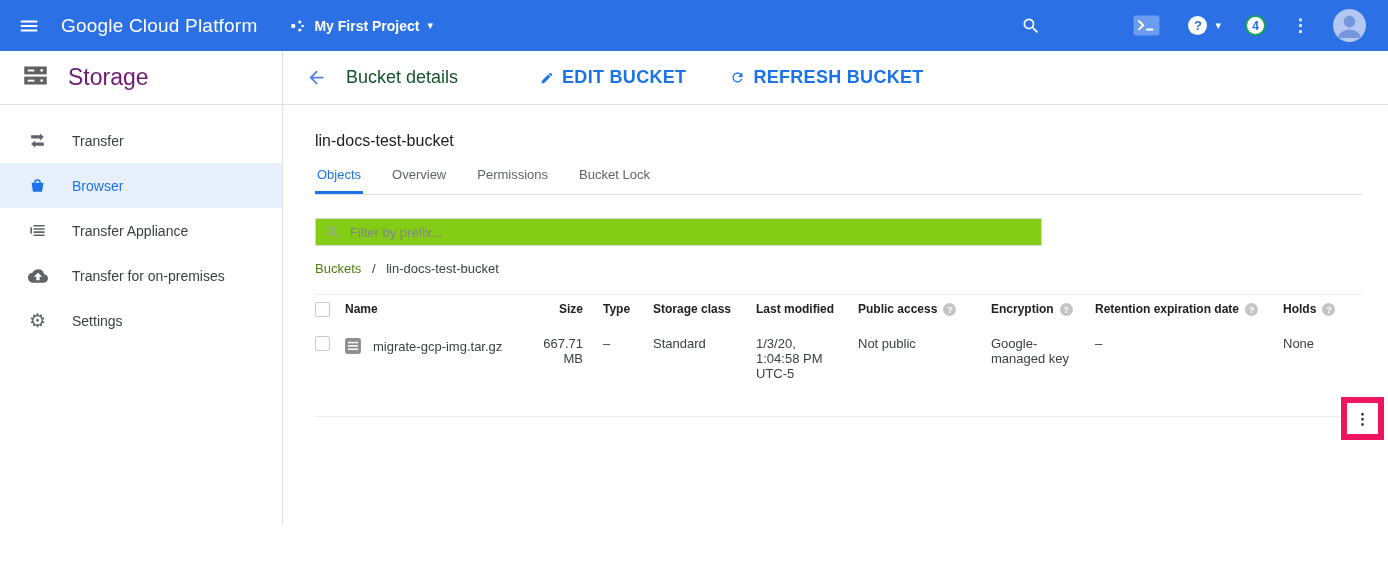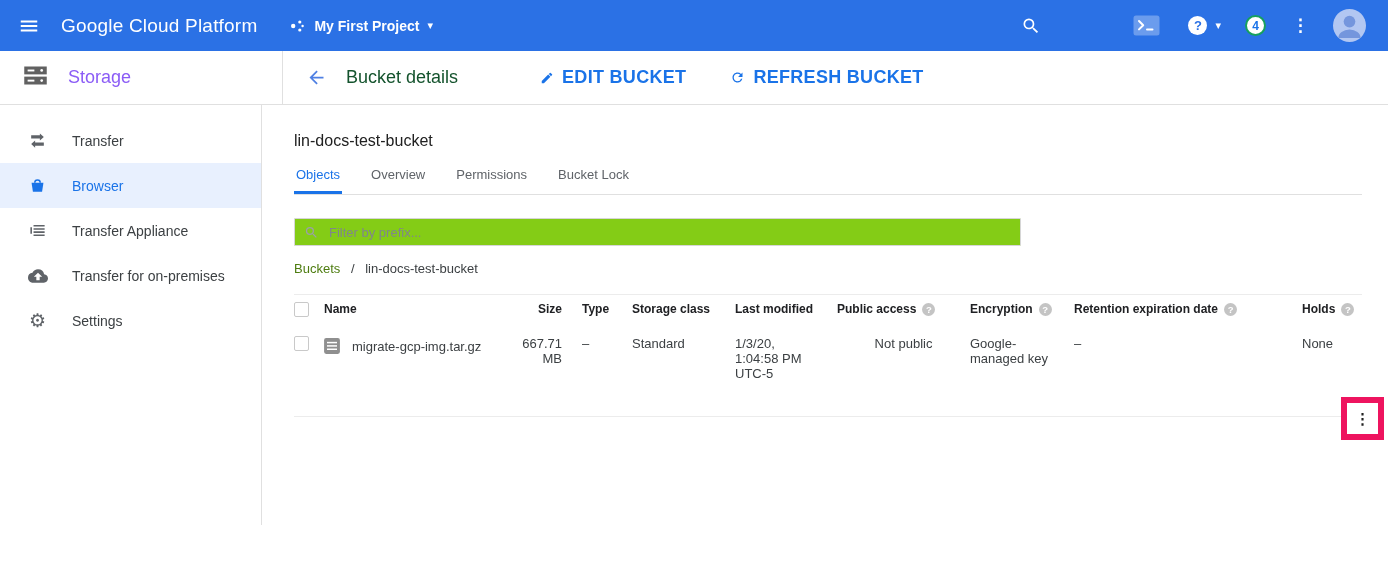--- a/index.html
+++ b/index.html
@@ -27,21 +27,21 @@
     margin-right:26px; }
   .tb-badge { border:2px solid #17a05e; color:#1a73e8; font-size:12px; font-weight:bold;
     display:flex; align-items:center; justify-content:center; cursor:pointer; }
   .tb-kebab { font-size:17px; font-weight:bold; margin-right:24px; cursor:pointer; }
   .tb-avatar { display:flex; cursor:pointer; }
 
   
   .subheader { height:54px; display:flex; background:#fff; }
   .sh-left { width:283px; border-right:1px solid #e0e0e0; border-bottom:1px solid #e0e0e0;
     display:flex; align-items:center; padding-left:22px; }
-  .sh-title { font-size:18px; color:#8b5cf6; margin-left:19px; }
+  .sh-title { font-size:23px; color:#701a75; margin-left:19px; }
   .sh-main { flex:1; display:flex; align-items:center; border-bottom:1px solid #e0e0e0; }
   .back { margin-left:23px; display:flex; cursor:pointer; }
   .page-title { font-size:18px; color:#14532d; margin-left:19px; }
   .hdr-btn { display:flex; align-items:center; gap:8px; color:#1a73e8; font-size:18px;
     font-weight:bold; letter-spacing:.3px; cursor:pointer; }
   .hdr-btn.edit { margin-left:82px; }
   .hdr-btn.refresh { margin-left:44px; }
 
   
   .appbody { display:flex; height:420px; }
@@ -78,23 +78,23 @@
   .table { margin-top:18px; border-top:1px solid #ececec; }
   .thead { display:flex; align-items:center; height:28px; font-size:12px; font-weight:bold; color:#202124; }
   .trow { display:flex; align-items:flex-start; padding:13px 0 15px; border-bottom:1px solid #ececec;
     font-size:13px; color:#3c4043; min-height:94px; }
   .c-cb { width:28px; display:flex; }
   .c-name { width:190px; display:flex; align-items:center; }
   .c-size { width:50px; text-align:right; }
   .c-type { width:50px; margin-left:20px; }
   .c-class { width:103px; }
   .c-mod { width:102px; }
-  .c-public { width:133px;text-align:center; }
+  .c-public { width:133px; }
   .c-enc { width:104px; }
-  .c-ret { width:228px; }
+  .c-ret { width:188px; }
   .c-holds { width:60px; }
   .hcell { display:flex; align-items:center; }
   .cb { width:15px; height:15px; border:1.5px solid #c9c9c9; border-radius:2px; background:#fff; cursor:pointer; }
   .file-icon { display:flex; margin-right:10px; }
   .name-cell-text { font-size:13px; color:#3c4043; }
   .wrap-narrow { display:inline-block; max-width:74px; }
   .wrap-enc { display:inline-block; max-width:84px; }
   .qi { display:inline-flex; width:13px; height:13px; border-radius:50%; background:#c4c4c4;
     color:#fff; font-size:9.5px; font-weight:bold; align-items:center; justify-content:center;
     margin-left:6px; flex:none; cursor:pointer; }

